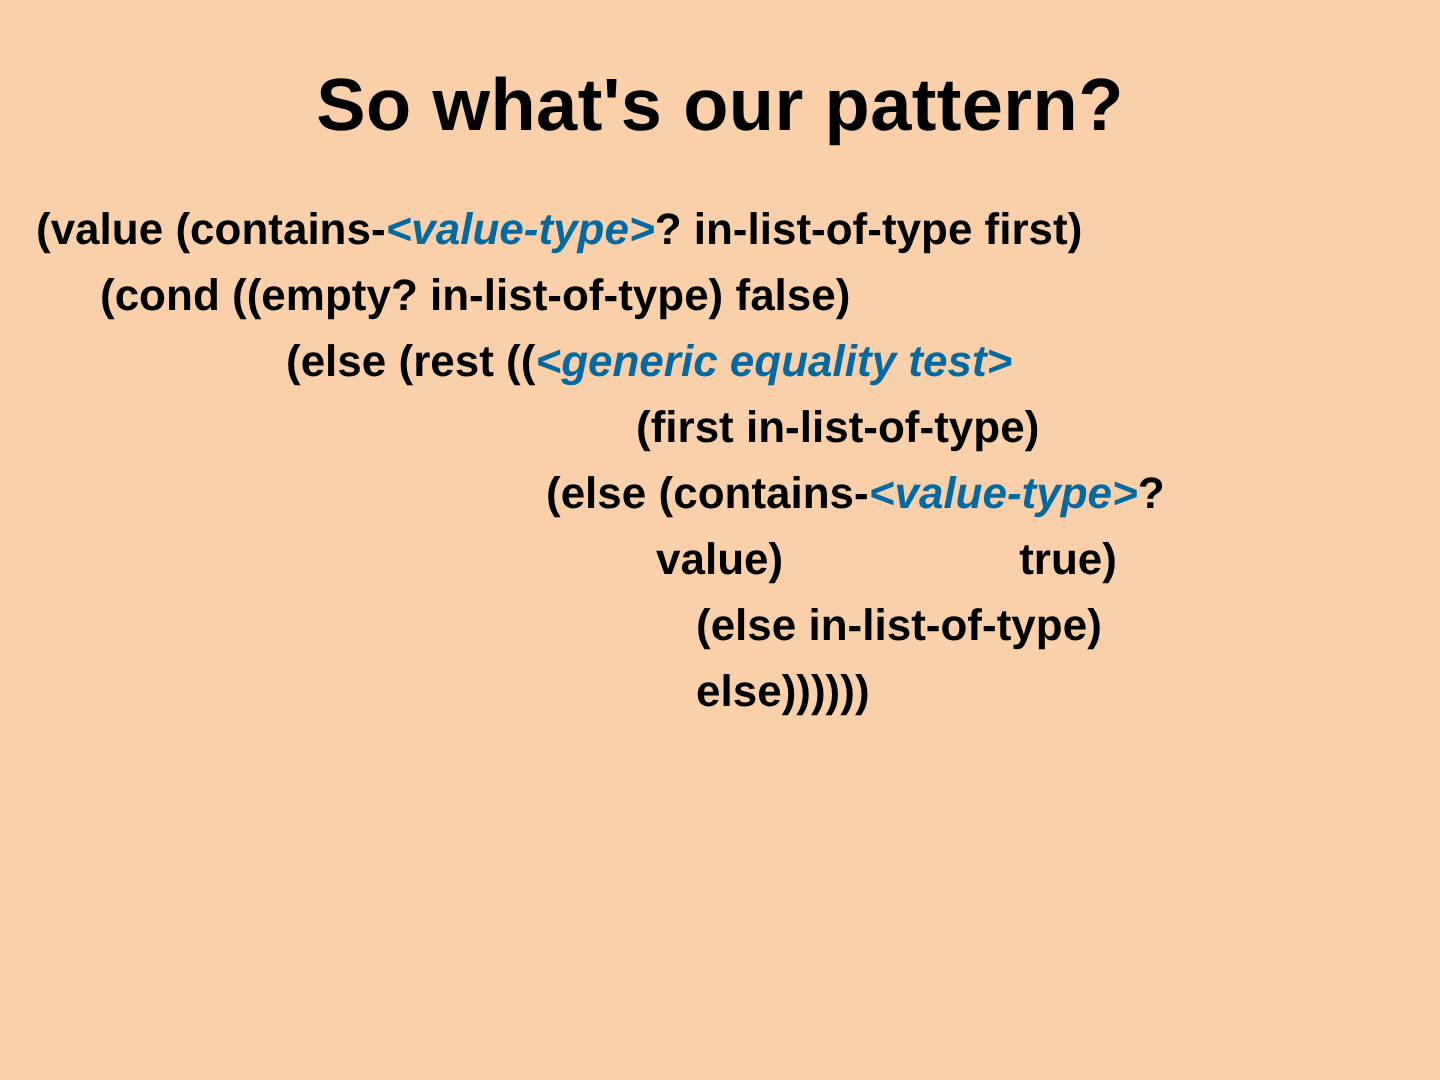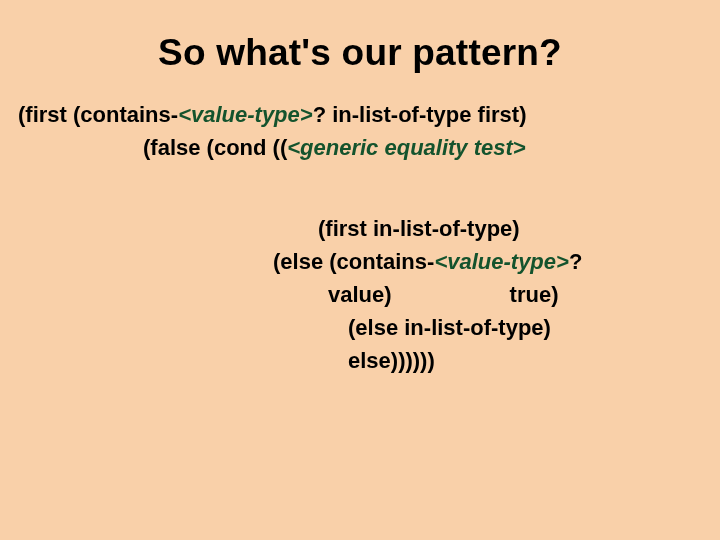--- a/index.html
+++ b/index.html
@@ -27,48 +27,51 @@
     margin: 8px 0 24px 0;
     letter-spacing: 0.2px;
   }
   .code {
     font-size: 22px;
     font-weight: bold;
     line-height: 1.5;
     font-family: Arial, Helvetica, sans-serif;
   }
   .vt1, .vt2, .gen {
-    color: #14532d;
+    color: #0369a1;
     font-style: italic;
   }
   .nb { font-style: normal; }
   .row { white-space: nowrap; }
   .i1 { padding-left: 32px; }
   .i2 { padding-left: 125px; }
-  .i3 { padding-left: 300px; margin-top: 48px; }
+  .i3 { padding-left: 300px; }
   .i4 { padding-left: 310px; }
   .i5 { padding-left: 255px; }
   .i6 { padding-left: 330px; }
   .gap { display: inline-block; width: 118px; }
 </style>
 </head>
 <body>
 
 <div class="slide">
   <div class="title">So what's our pattern?</div>
 
   <div class="code">
 
     <div class="row">
-      <span>(first (contains-</span><span class="vt1">&lt;value-type&gt;</span><span>? in-list-of-type first)</span>
+      <span>(value (contains-</span><span class="vt1">&lt;value-type&gt;</span><span>? in-list-of-type first)</span>
     </div>
 
+    <div class="row i1">
+      <span>(cond ((empty? in-list-of-type) false)</span>
+    </div>
 
     <div class="row i2">
-      <span>(false (cond ((</span><span class="gen">&lt;generic equality test&gt;</span>
+      <span>(else (rest ((</span><span class="gen">&lt;generic equality test&gt;</span>
     </div>
 
     <div class="row i3">
       <span>(first in-list-of-type)</span>
     </div>
 
     <div class="row i5">
       <span>(else (contains-</span><span class="vt2">&lt;value-type&gt;</span><span class="nb">?</span>
     </div>
 

